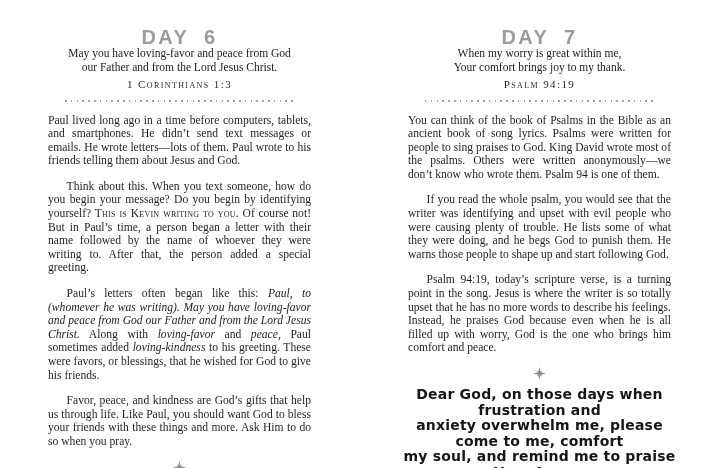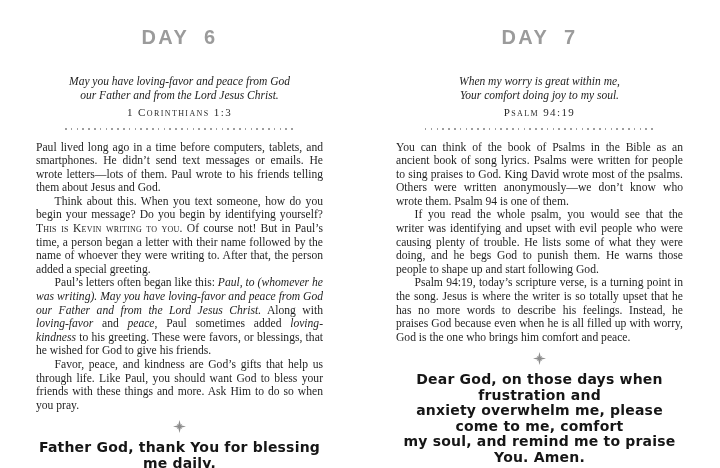--- a/index.html
+++ b/index.html
@@ -32,23 +32,22 @@
     font-family: "Liberation Sans", sans-serif;
     font-weight: bold;
     font-size: 20px;
     line-height: 1;
     letter-spacing: 2.5px;
     word-spacing: 7px;
     text-align: center;
     color: var(--heading);
   }
   .verse {
-    margin-top: 28px;
+    margin-top: 0;
     font-family: "Liberation Serif", serif;
-    font-style: italic;
     font-size: 11.5px;
     line-height: 13.5px;
     text-align: center;
     color: #222222;
   }
   .reference {
     margin-top: 4px;
     font-family: "Liberation Serif", serif;
     font-variant: small-caps;
     font-size: 11px;
@@ -62,21 +61,21 @@
     background: repeating-linear-gradient(to right, var(--divider) 0 1.5px, transparent 1.5px 5.8px);
   }
   .body {
     margin-top: 11px;
     font-family: "Liberation Serif", serif;
     font-size: 11.6px;
     line-height: 13.6px;
     text-align: justify;
     color: var(--body_text);
   }
-  .body p { margin: 0; text-indent: 1.6em; }
+  .body p { margin: 12px; text-indent: 1.6em; }
   .body p:first-child { text-indent: 0; }
   .body .italic { font-style: italic; }
   .body .smallcaps { font-variant: small-caps; letter-spacing: 0.2px; }
   .star-divider {
     margin-top: 8px;
     height: 14px;
     text-align: center;
     line-height: 0;
   }
   .star-divider svg { display: inline-block; }
@@ -120,21 +119,21 @@
     <div class="prayer">
         <div>Father God, thank You for blessing me daily,</div>
         <div>and please also bless my family and friends. Amen.</div>
       </div>
   </section>
 
   <section class="page">
     <h1 class="day-title">DAY 7</h1>
     <div class="verse">
         <div>When my worry is great within me,</div>
-        <div>Your comfort doing joy to my soul.</div>
+        <div>Your comfort brings joy to my thank.</div>
       </div>
     <div class="reference">Psalm 94:19</div>
     <div class="dotted-divider"></div>
     <div class="body">
         <p><span>You can think of the book of Psalms in the Bible as an ancient book of song lyrics. Psalms were written for people to sing praises to God. King David wrote most of the psalms. Others were written anonymously—we don’t know who wrote them. Psalm 94 is one of them.</span></p>
         <p><span>If you read the whole psalm, you would see that the writer was identifying and upset with evil people who were causing plenty of trouble. He lists some of what they were doing, and he begs God to punish them. He warns those people to shape up and start following God.</span></p>
         <p><span>Psalm 94:19, today’s scripture verse, is a turning point in the song. Jesus is where the writer is so totally upset that he has no more words to describe his feelings. Instead, he praises God because even when he is all filled up with worry, God is the one who brings him comfort and peace.</span></p>
       </div>
     <div class="star-divider">
       <svg width="13" height="13" viewBox="0 0 16 16" aria-hidden="true">

